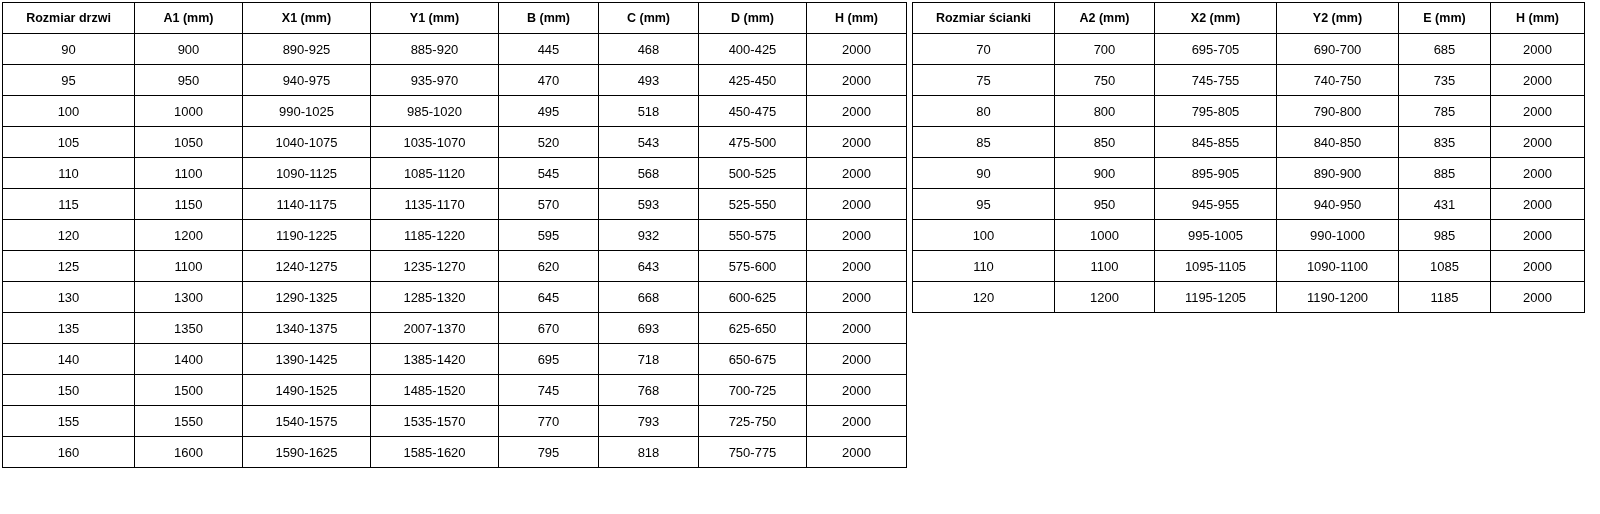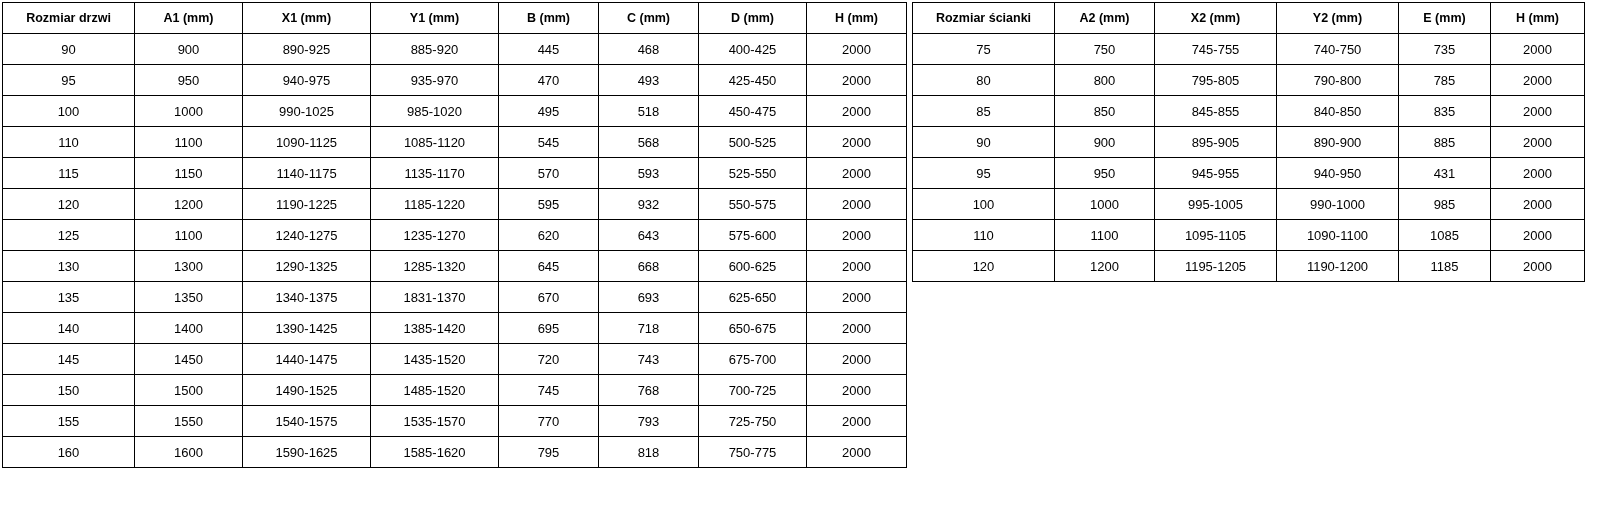--- a/index.html
+++ b/index.html
@@ -120,20 +120,30 @@
             <td>100</td>
             <td>1000</td>
             <td>990-1025</td>
             <td>985-1020</td>
             <td>495</td>
             <td>518</td>
             <td>450-475</td>
             <td>2000</td>
           </tr>
           <tr>
+            <td>105</td>
+            <td>1050</td>
+            <td>1040-1075</td>
+            <td>1035-1070</td>
+            <td>520</td>
+            <td>543</td>
+            <td>475-500</td>
+            <td>2000</td>
+          </tr>
+          <tr>
             <td>110</td>
             <td>1100</td>
             <td>1090-1125</td>
             <td>1085-1120</td>
             <td>545</td>
             <td>568</td>
             <td>500-525</td>
             <td>2000</td>
           </tr>
           <tr>
@@ -173,44 +183,34 @@
             <td>1285-1320</td>
             <td>645</td>
             <td>668</td>
             <td>600-625</td>
             <td>2000</td>
           </tr>
           <tr>
             <td>135</td>
             <td>1350</td>
             <td>1340-1375</td>
-            <td>1831-1370</td>
+            <td>2007-1370</td>
             <td>670</td>
             <td>693</td>
             <td>625-650</td>
             <td>2000</td>
           </tr>
           <tr>
             <td>140</td>
             <td>1400</td>
             <td>1390-1425</td>
             <td>1385-1420</td>
             <td>695</td>
             <td>718</td>
             <td>650-675</td>
-            <td>2000</td>
-          </tr>
-          <tr>
-            <td>145</td>
-            <td>1450</td>
-            <td>1440-1475</td>
-            <td>1435-1520</td>
-            <td>720</td>
-            <td>743</td>
-            <td>675-700</td>
             <td>2000</td>
           </tr>
           <tr>
             <td>150</td>
             <td>1500</td>
             <td>1490-1525</td>
             <td>1485-1520</td>
             <td>745</td>
             <td>768</td>
             <td>700-725</td>
@@ -255,20 +255,28 @@
             <th>Rozmiar ścianki</th>
             <th>A2 (mm)</th>
             <th>X2 (mm)</th>
             <th>Y2 (mm)</th>
             <th>E (mm)</th>
             <th>H (mm)</th>
           </tr>
       </thead>
       <tbody>
           <tr>
+            <td>70</td>
+            <td>700</td>
+            <td>695-705</td>
+            <td>690-700</td>
+            <td>685</td>
+            <td>2000</td>
+          </tr>
+          <tr>
             <td>75</td>
             <td>750</td>
             <td>745-755</td>
             <td>740-750</td>
             <td>735</td>
             <td>2000</td>
           </tr>
           <tr>
             <td>80</td>
             <td>800</td>

